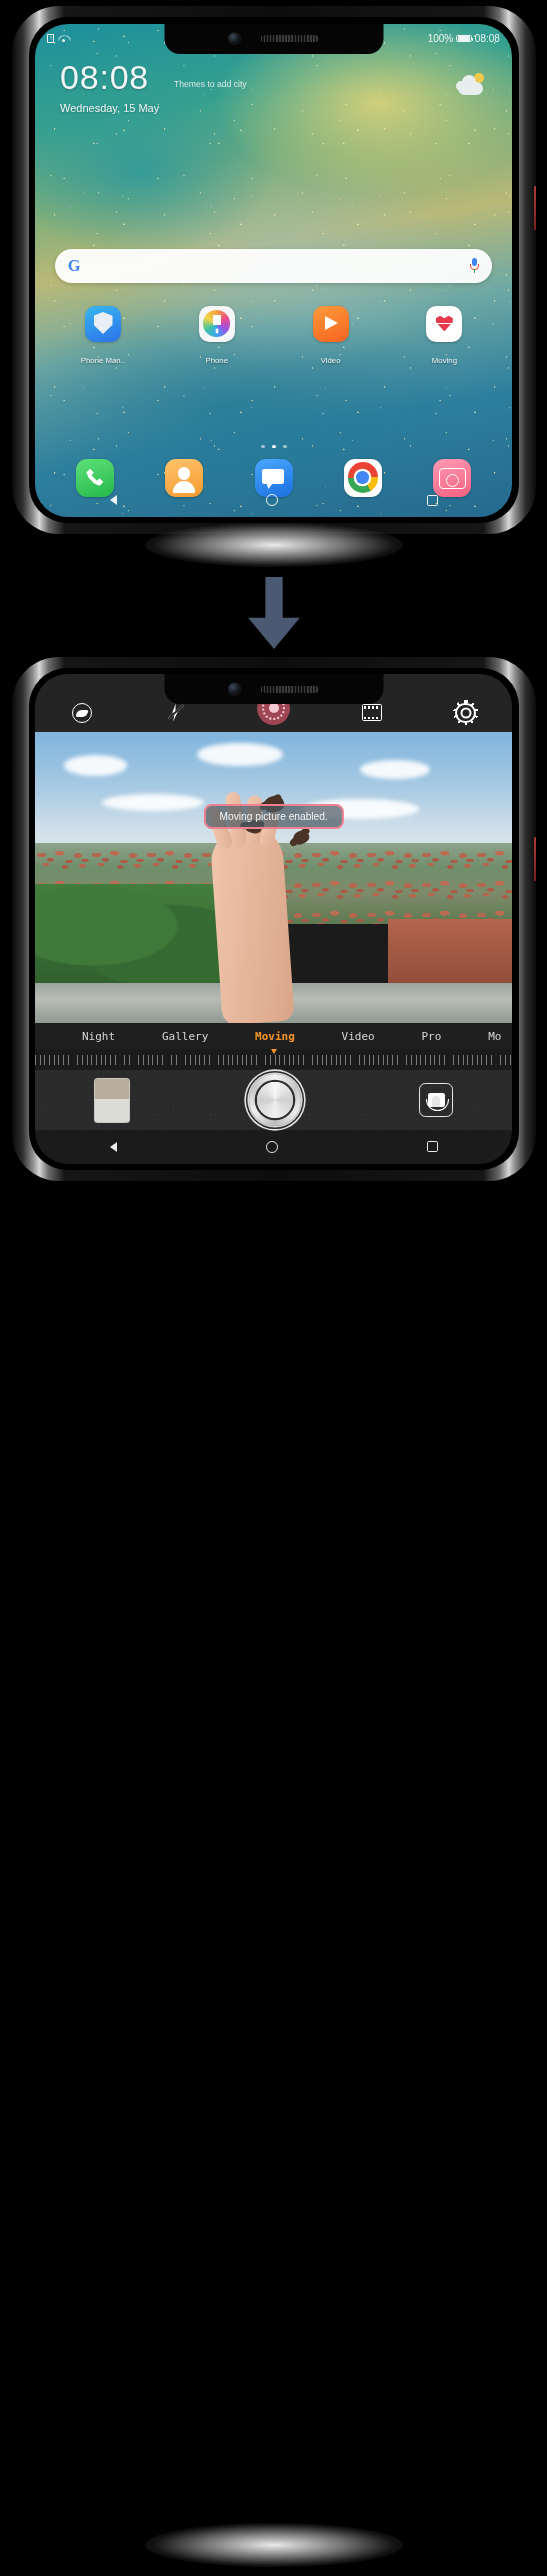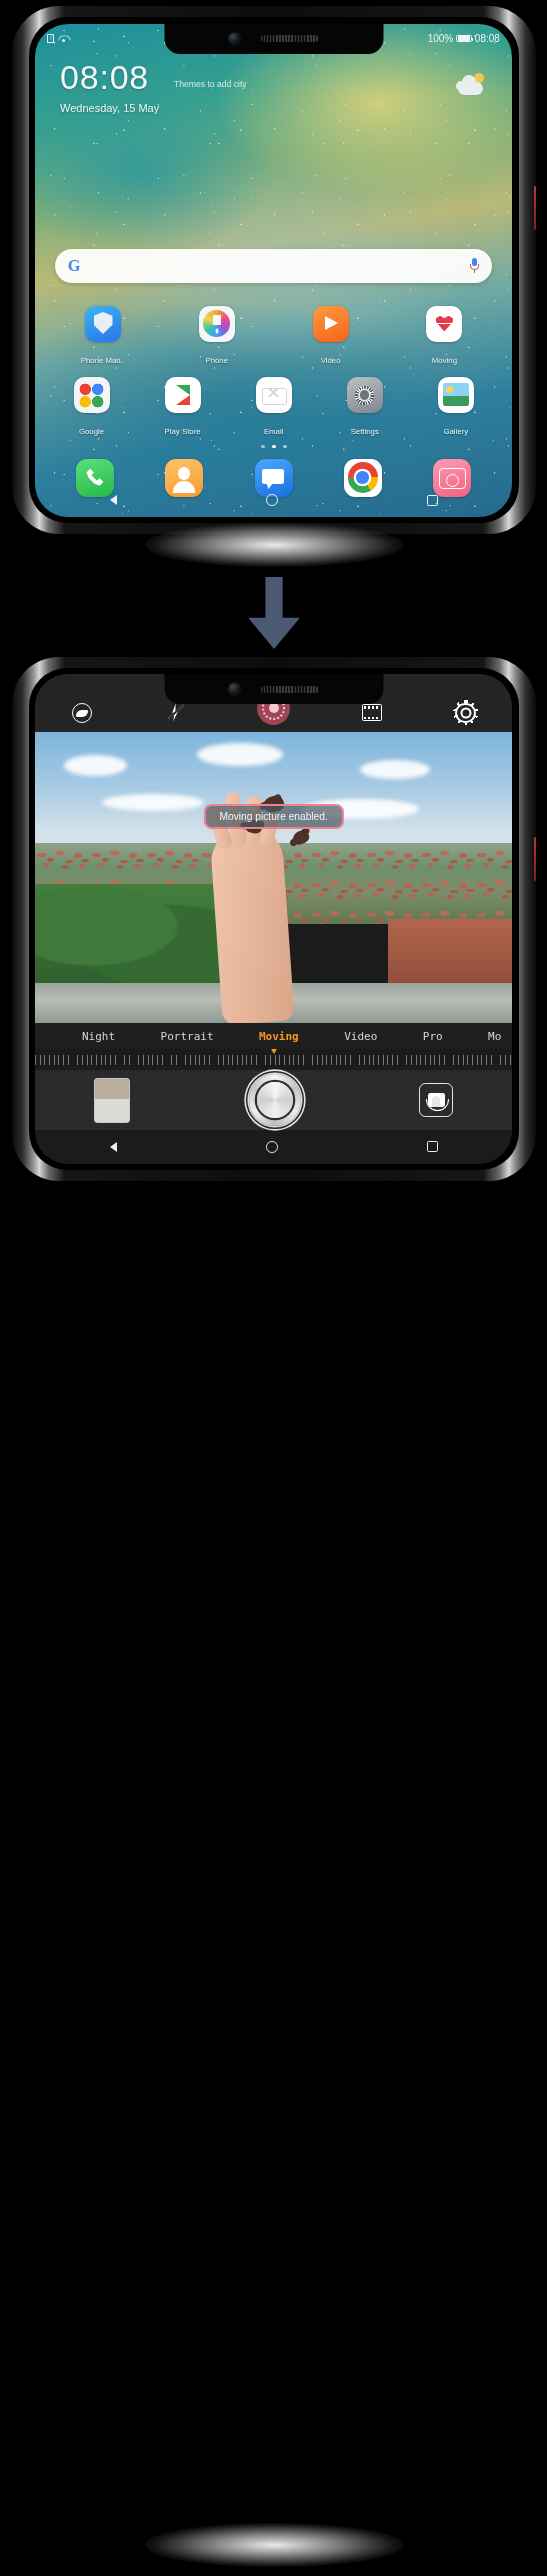--- a/index.html
+++ b/index.html
@@ -426,42 +426,20 @@
             </div>
             <div class="app">
               <div class="app-icon i-video"></div>
               <div class="app-label">Video</div>
             </div>
             <div class="app">
               <div class="app-icon i-health"></div>
               <div class="app-label">Moving</div>
             </div>
           </div>
-          <div class="app-row">
-            <div class="app">
-              <div class="app-icon i-google"></div>
-              <div class="app-label">Google</div>
-            </div>
-            <div class="app">
-              <div class="app-icon i-play"></div>
-              <div class="app-label">Play Store</div>
-            </div>
-            <div class="app">
-              <div class="app-icon i-email"></div>
-              <div class="app-label">Email</div>
-            </div>
-            <div class="app">
-              <div class="app-icon i-settings"></div>
-              <div class="app-label">Settings</div>
-            </div>
-            <div class="app">
-              <div class="app-icon i-gallery"></div>
-              <div class="app-label">Gallery</div>
-            </div>
-          </div>
         </div>
 
         <div class="page-dots">
           <i></i>
           <i class="on"></i>
           <i></i>
         </div>
 
         <div class="dock">
           <div class="app-icon i-phone"></div>
@@ -535,21 +513,21 @@
             <span class="finger" style="left:53px; top:-14px; width:14px; height:36px; transform:rotate(17deg);"></span>
           </div>
           <span class="bat" style="left:48%;top:22%;width:20.3px;height:15.6px;transform:rotate(-12deg);"></span>
           <span class="bat" style="left:44%;top:30%;width:17px;height:13.3px;transform:rotate(14deg);"></span>
           <span class="bat" style="left:54%;top:34%;width:15.6px;height:12.5px;transform:rotate(-25deg);"></span>
           <div class="toast">Moving picture enabled.</div>
         </div>
 
         <div class="mode-bar">
           <span class="mode">Night</span>
-          <span class="mode">Portrait</span>
+          <span class="mode">Gallery</span>
           <span class="mode active">Moving</span>
           <span class="mode">Video</span>
           <span class="mode">Pro</span>
           <span class="mode">Mo</span>
         </div>
 
         <div class="ruler">
           <span class="caret"></span>
           <span class="ticks"></span>
         </div>

